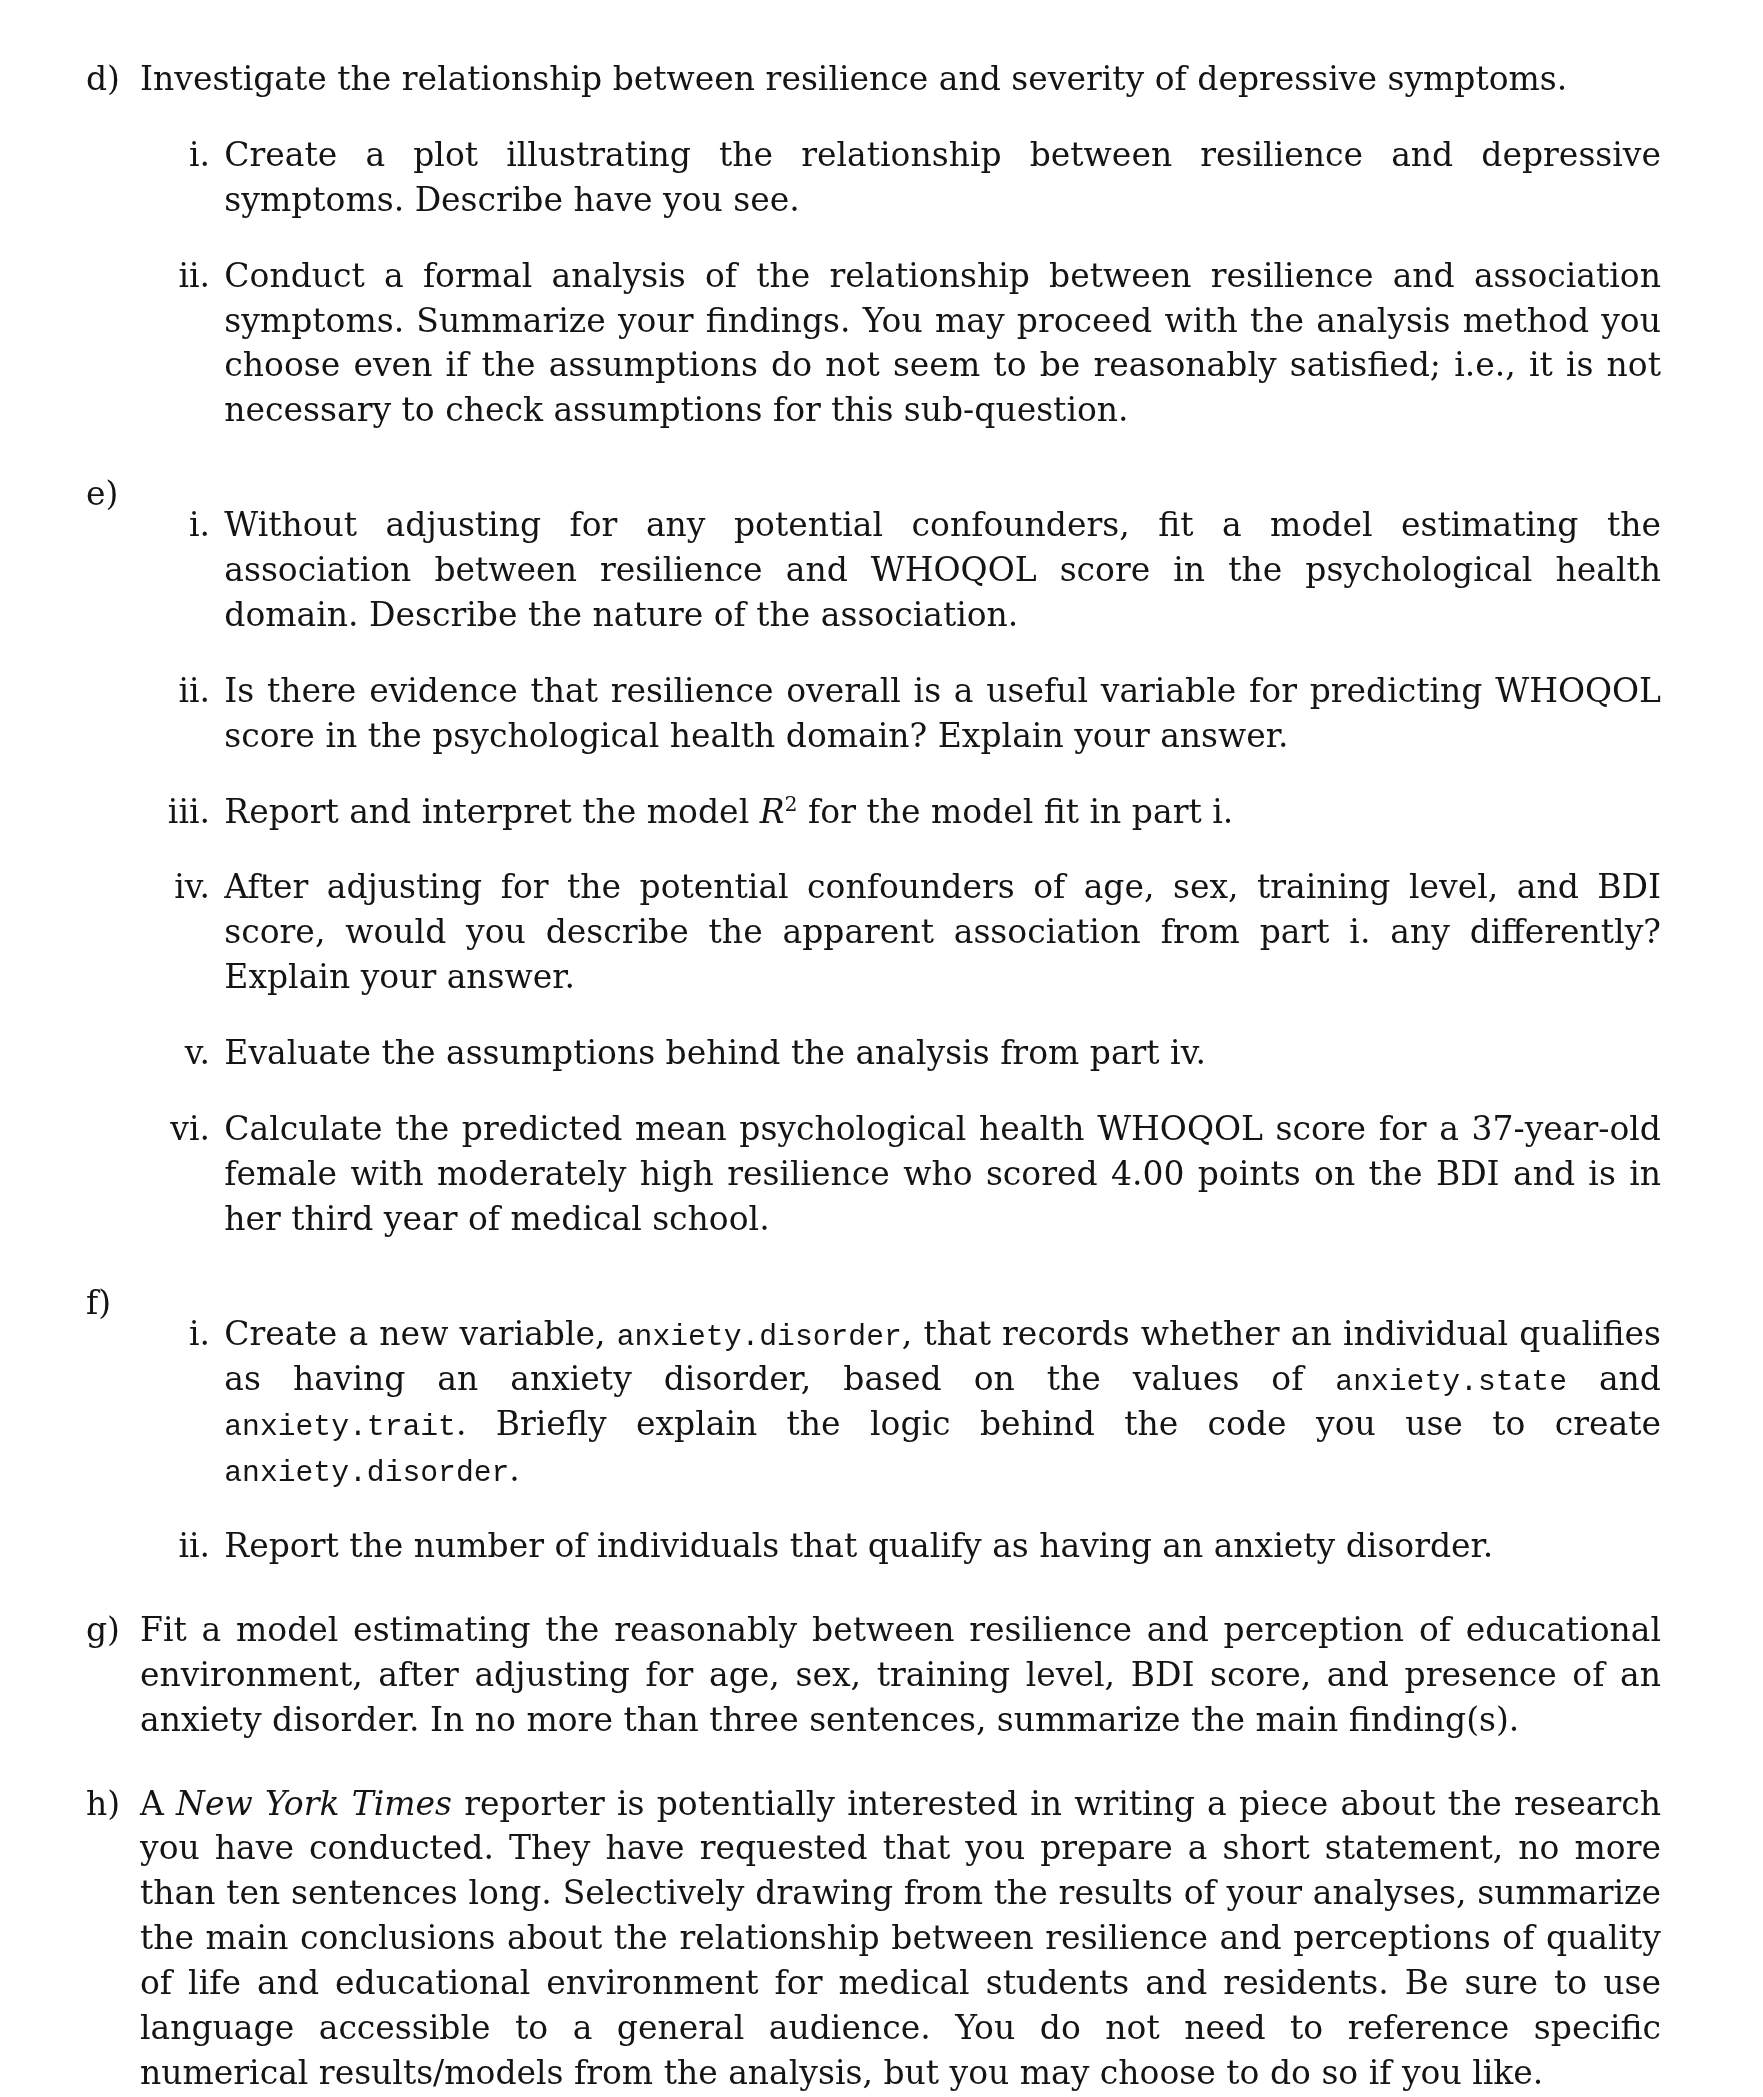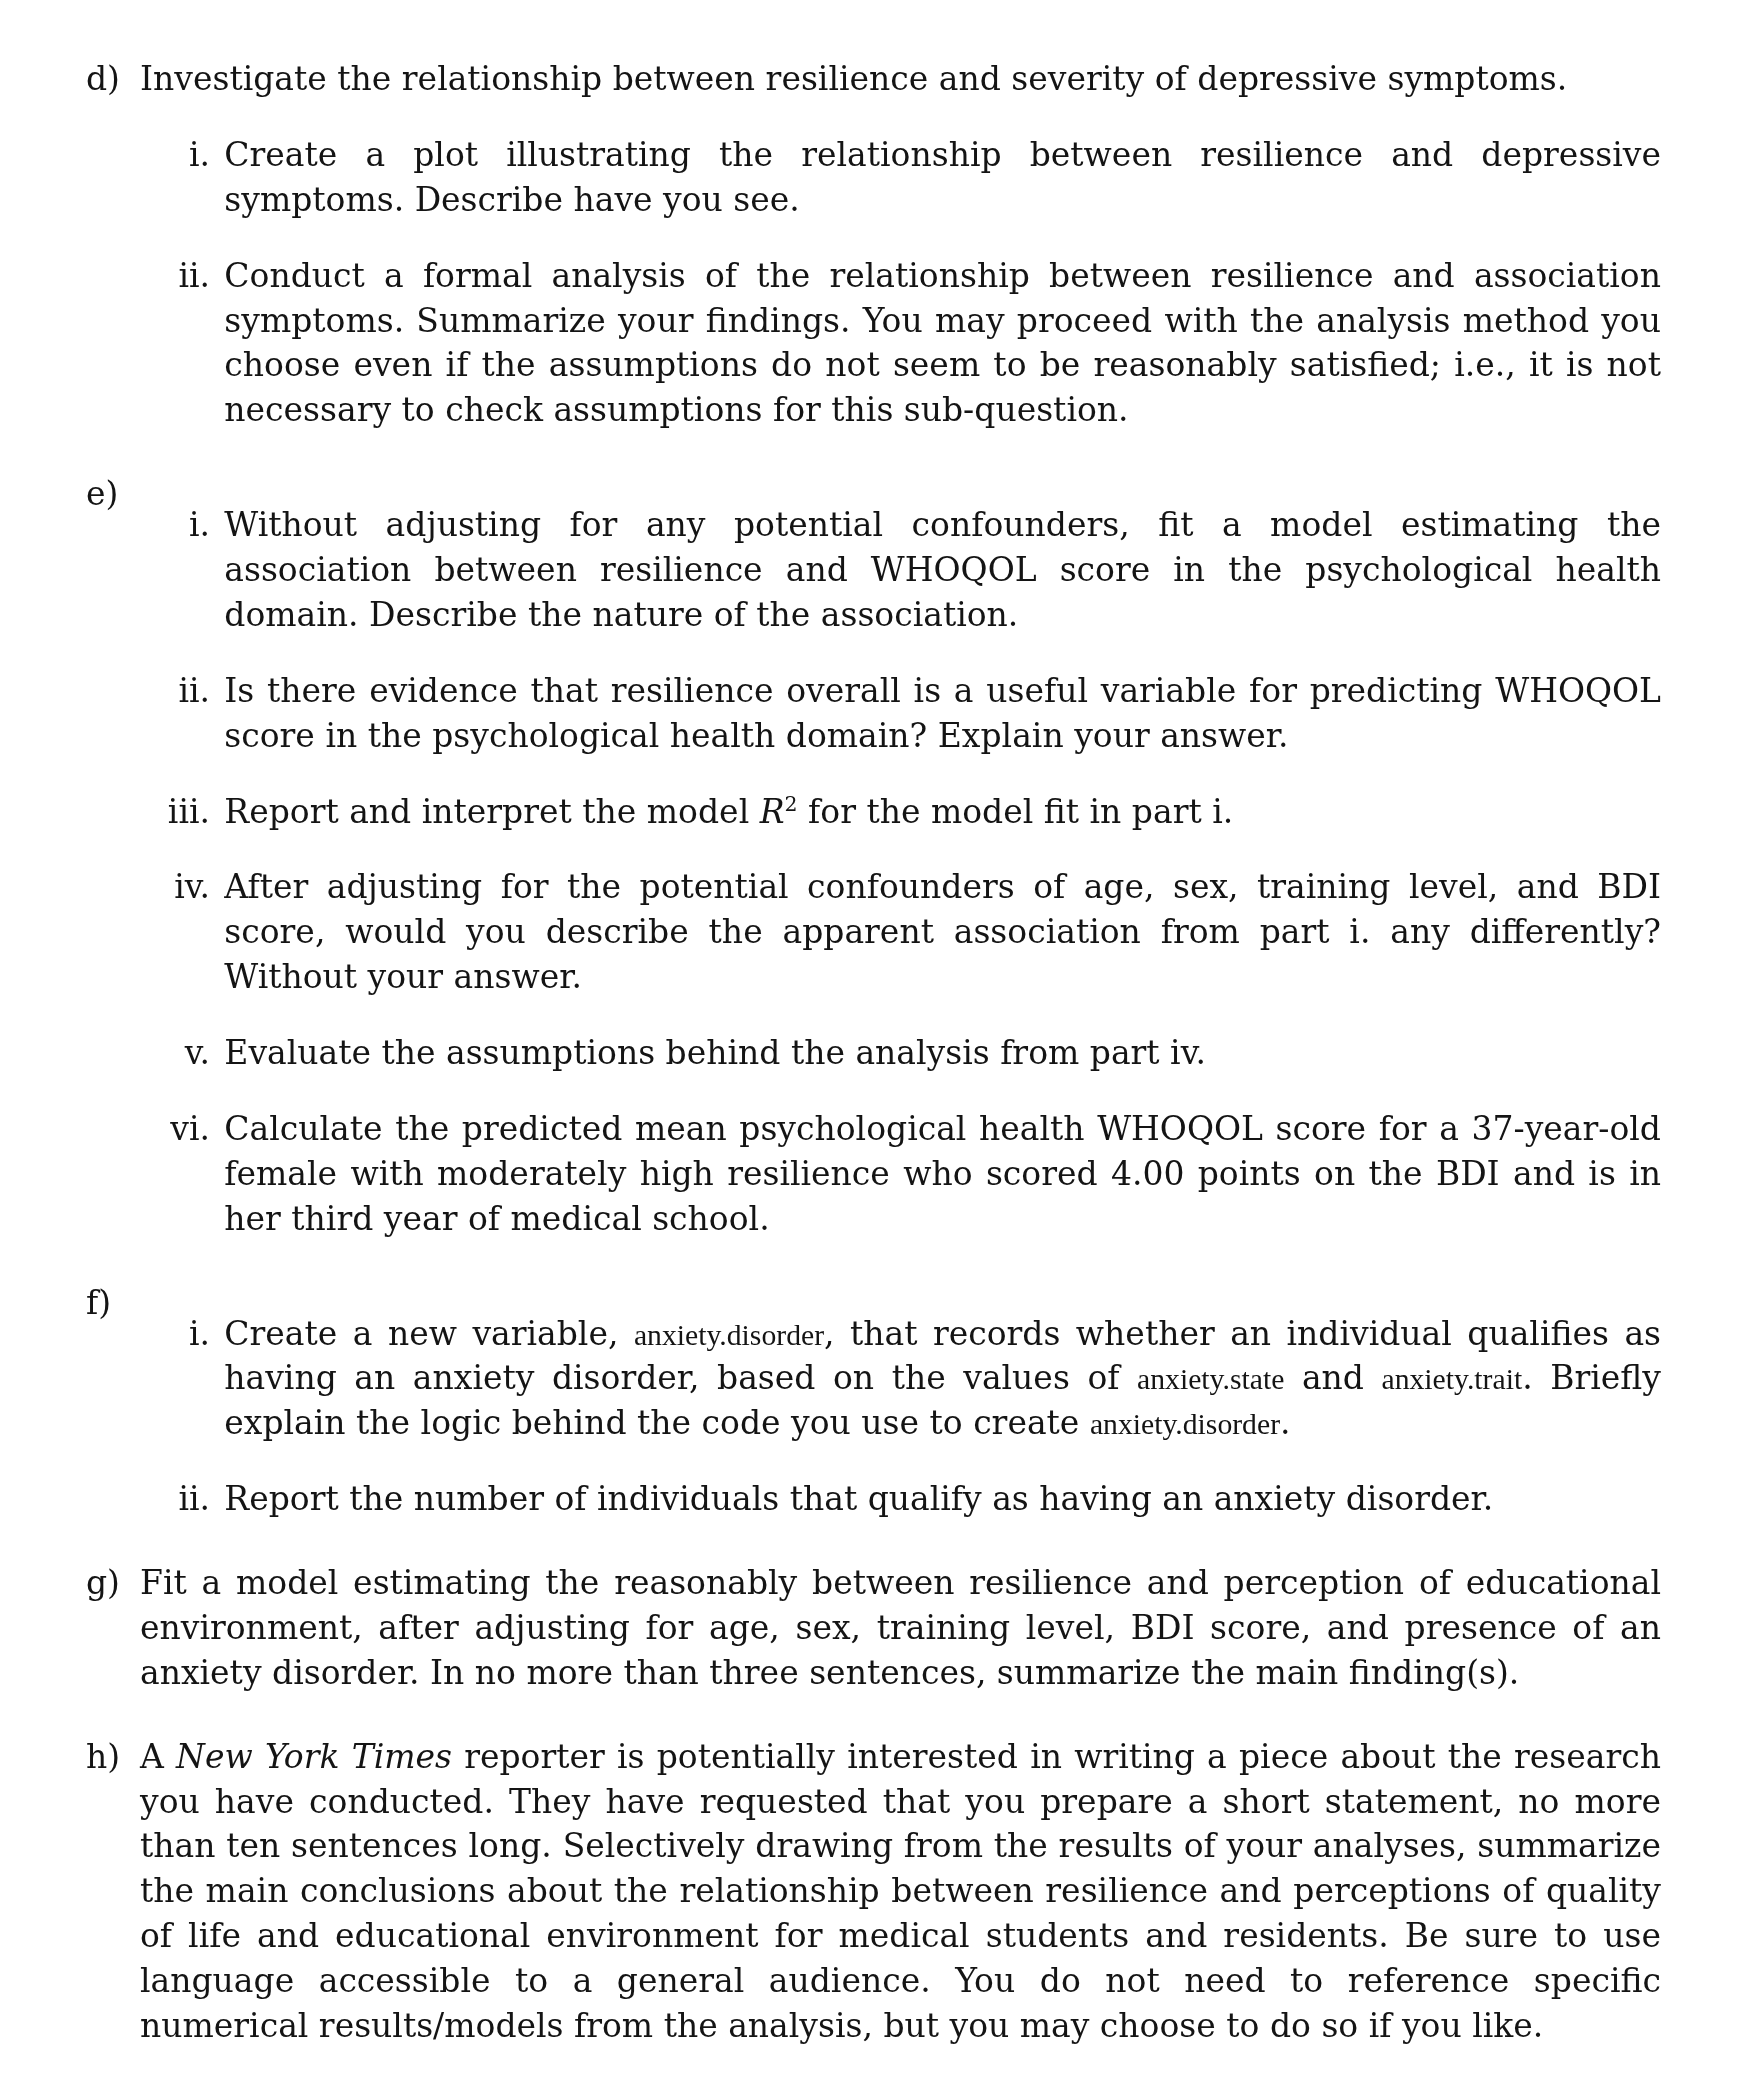--- a/index.html
+++ b/index.html
@@ -50,21 +50,21 @@
     line-height: 1.36;
   }
   .subitem-text {
     flex: 1 1 auto;
     min-width: 0;
     text-align: justify;
     line-height: 1.36;
   }
   .seg-n { }
   .seg-mono {
-    font-family: Liberation Serif, serif;
+    font-family: Liberation Mono, monospace;
     font-size: 0.90em;
   }
   .seg-italic {
     font-style: italic;
   }
   .seg-mathit {
     font-style: italic;
   }
   .seg-sup {
     vertical-align: super;
@@ -104,21 +104,21 @@
             <div class="subitem">
               <div class="subitem-label">ii.</div>
               <div class="subitem-text"><span class="seg-n">Is there evidence that resilience overall is a useful variable for predicting WHOQOL score in the psychological health domain? Explain your answer.</span></div>
             </div>
             <div class="subitem">
               <div class="subitem-label">iii.</div>
               <div class="subitem-text"><span class="seg-n">Report and interpret the model </span><span class="seg-mathit">R</span><span class="seg-sup">2</span><span class="seg-n"> for the model fit in part i.</span></div>
             </div>
             <div class="subitem">
               <div class="subitem-label">iv.</div>
-              <div class="subitem-text"><span class="seg-n">After adjusting for the potential confounders of age, sex, training level, and BDI score, would you describe the apparent association from part i. any differently? Without your answer.</span></div>
+              <div class="subitem-text"><span class="seg-n">After adjusting for the potential confounders of age, sex, training level, and BDI score, would you describe the apparent association from part i. any differently? Explain your answer.</span></div>
             </div>
             <div class="subitem">
               <div class="subitem-label">v.</div>
               <div class="subitem-text"><span class="seg-n">Evaluate the assumptions behind the analysis from part iv.</span></div>
             </div>
             <div class="subitem">
               <div class="subitem-label">vi.</div>
               <div class="subitem-text"><span class="seg-n">Calculate the predicted mean psychological health WHOQOL score for a 37-year-old female with moderately high resilience who scored 4.00 points on the BDI and is in her third year of medical school.</span></div>
             </div>
           </div>

